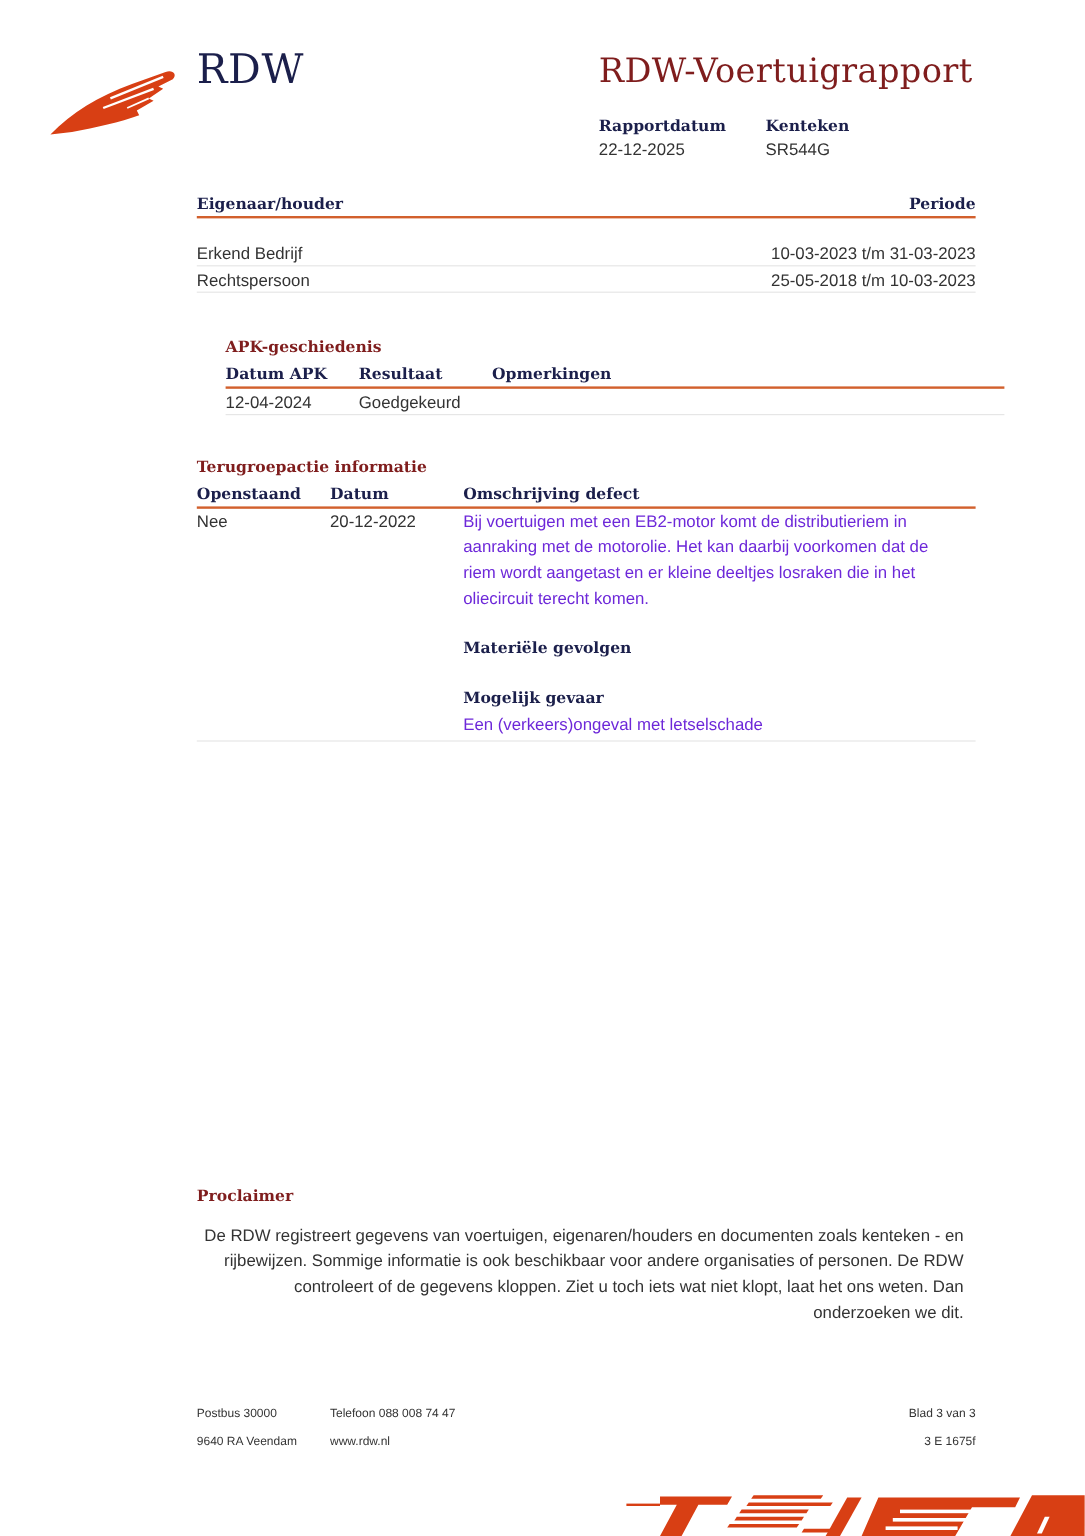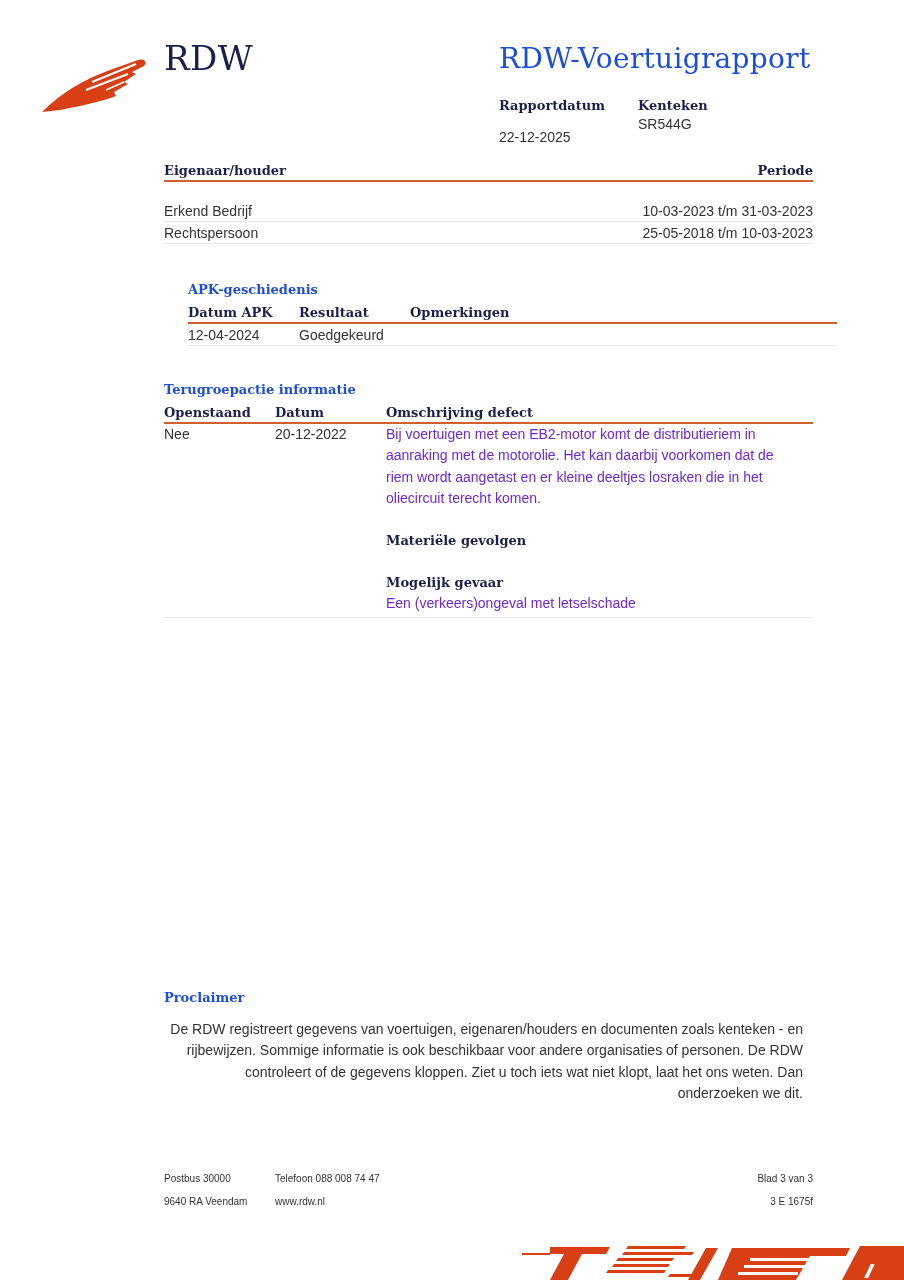--- a/index.html
+++ b/index.html
@@ -1,20 +1,20 @@
 <!DOCTYPE html>
 <html><head>
 <meta charset="utf-8">
 <style>
   html, body { margin: 0; padding: 0; background: #ffffff; }
   body { width: 904px; height: 1280px; position: relative; overflow: hidden;
          font-family: "Liberation Sans", sans-serif; color: #333333; }
   .serif { font-family: "DejaVu Serif", "Liberation Serif", serif; }
   .navy { color: #1b1f4b; }
-  .orange { color: #1d4ed8; }
+  .orange { color: #7f1d1d; }
   .abs { position: absolute; }
 
   #logo-mark { left: 40px; top: 58px; width: 108px; height: 56px; }
   #logo-text { left: 164px; top: 38px; font-size: 34px; font-weight: normal; letter-spacing: 0.5px; }
 
   #report-title { left: 499px; top: 42px; font-size: 28px; font-weight: normal; letter-spacing: 0.3px; }
 
   .meta-label { font-size: 13px; font-weight: bold; }
   .meta-value { font-size: 14px; color: #333; }
 
@@ -45,21 +45,21 @@
   <path d="M52 24 L 96 6" stroke="#ffffff" stroke-width="2"></path>
   <path d="M46 32 L 88 16" stroke="#ffffff" stroke-width="2"></path>
   <path d="M66 32 L 84 24" stroke="#ffffff" stroke-width="1.5"></path>
 </svg>
 <div id="logo-text" class="abs serif navy">RDW</div>
 
 <div id="report-title" class="abs serif orange">RDW-Voertuigrapport</div>
 
 <div class="abs" style="left:499px; top:98px;">
   <div class="meta-label serif navy">Rapportdatum</div>
-  <div class="meta-value" style="margin-top:16px;">22-12-2025</div>
+  <div class="meta-value" style="margin-top:3px;">22-12-2025</div>
 </div>
 <div class="abs" style="left:638px; top:98px;">
   <div class="meta-label serif navy">Kenteken</div>
   <div class="meta-value" style="margin-top:3px;">SR544G</div>
 </div>
 
 <div class="abs content" style="top:158px;">
   <div class="th-row serif navy" style="justify-content:space-between;">
     <span>Eigenaar/houder</span>
     <span>Periode</span>

